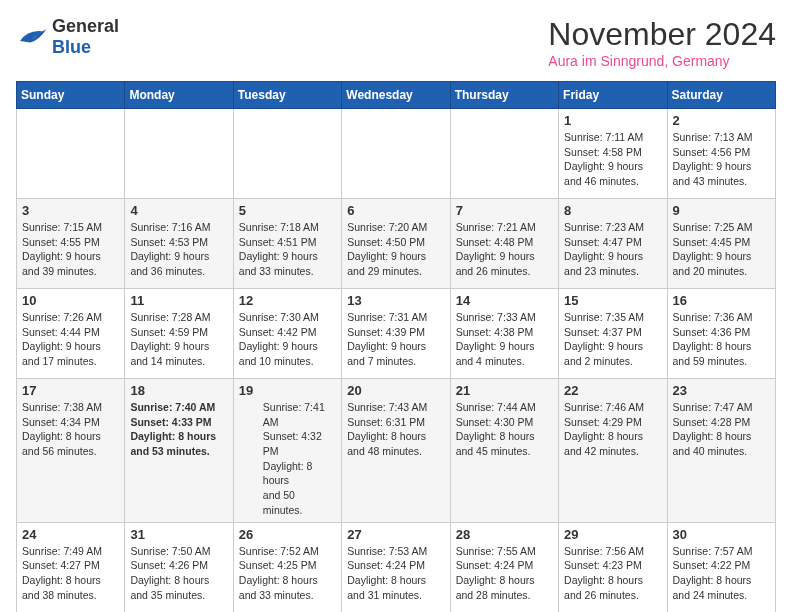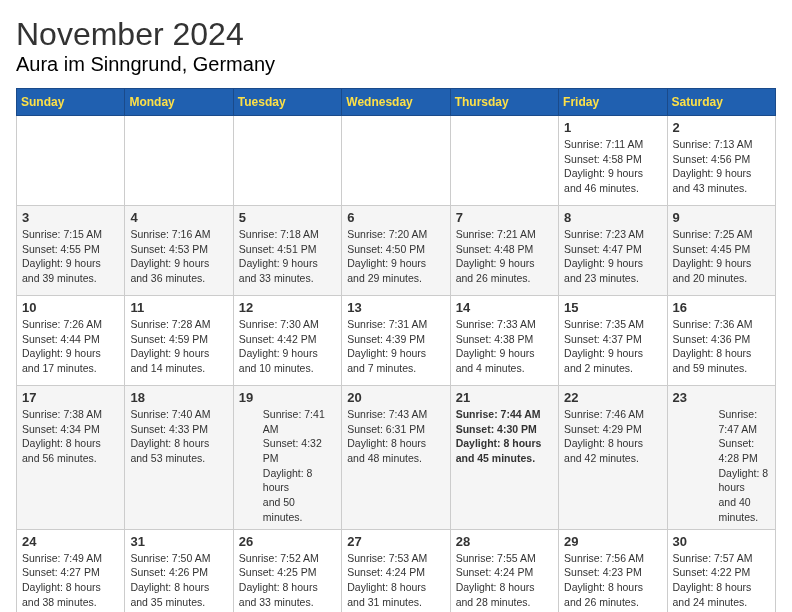--- a/index.html
+++ b/index.html
@@ -27,31 +27,31 @@
     }
     .title-area {
       text-align: left;
     }
     .month-title {
       font-size: 32px;
       font-weight: normal;
       color: #333;
     }
     .location-title {
-      font-size: 20px;
-      color: #000000;
+      font-size: 14px;
+      color: #ec4899;
     }
     .calendar {
       width: 100%;
       border-collapse: collapse;
       font-size: 11px;
     }
     .calendar th {
       background: #2060b0;
-      color: #fde047;
+      color: #ffffff;
       padding: 6px 4px;
       text-align: left;
       font-size: 12px;
       font-weight: bold;
       border: 1px solid #1a4a8a;
     }
     .calendar td {
       vertical-align: top;
       padding: 4px 5px;
       border: 1px solid #ccc;
@@ -77,20 +77,29 @@
     .empty-cell {
       background: #fff !important;
     }
     .row-even td { background: #f0f4f8; }
     .row-odd td { background: #ffffff; }
   </style>
 </head>
 <body>
 
 <div class="header">
+  <div class="logo">
+    <svg class="logo-bird" viewBox="0 0 40 30" xmlns="http://www.w3.org/2000/svg">
+      <path d="M5 20 Q15 5 35 8 Q25 12 20 18 Q28 10 38 5 Q30 18 18 22 Z" fill="#2060b0"></path>
+    </svg>
+    <div>
+      <span style="font-size:18px;font-weight:bold;color:#333;">General</span><br>
+      <span style="font-size:18px;font-weight:bold;color:#2060b0;">Blue</span>
+    </div>
+  </div>
   <div class="title-area">
     <div class="month-title">November 2024</div>
     <div class="location-title">Aura im Sinngrund, Germany</div>
   </div>
 </div>
 
 <table class="calendar">
   <thead>
     <tr>
     <th>Sunday</th>
@@ -229,56 +238,56 @@
       <tr class="row-even">
         <td>
           <span class="day-number">17</span>
           <div class="day-info" style="white-space: pre-line;">Sunrise: 7:38 AM
 Sunset: 4:34 PM
 Daylight: 8 hours
 and 56 minutes.</div>
         </td>
         <td>
           <span class="day-number">18</span>
-          <div class="day-info" style="white-space: pre-line;">Sunrise: 7:40 AM
+          <div class="day-info" style="white-space: pre-line; font-weight: bold;">Sunrise: 7:40 AM
 Sunset: 4:33 PM
 Daylight: 8 hours
 and 53 minutes.</div>
         </td>
         <td>
           <span class="day-number">19</span>
           <div class="day-info" style="white-space: pre-line; margin-left: 24px;">Sunrise: 7:41 AM
 Sunset: 4:32 PM
 Daylight: 8 hours
 and 50 minutes.</div>
         </td>
         <td>
           <span class="day-number">20</span>
           <div class="day-info" style="white-space: pre-line;">Sunrise: 7:43 AM
 Sunset: 6:31 PM
 Daylight: 8 hours
 and 48 minutes.</div>
         </td>
         <td>
           <span class="day-number">21</span>
-          <div class="day-info" style="white-space: pre-line; font-weight: bold;">Sunrise: 7:44 AM
+          <div class="day-info" style="white-space: pre-line;">Sunrise: 7:44 AM
 Sunset: 4:30 PM
 Daylight: 8 hours
 and 45 minutes.</div>
         </td>
         <td>
           <span class="day-number">22</span>
           <div class="day-info" style="white-space: pre-line;">Sunrise: 7:46 AM
 Sunset: 4:29 PM
 Daylight: 8 hours
 and 42 minutes.</div>
         </td>
         <td>
           <span class="day-number">23</span>
-          <div class="day-info" style="white-space: pre-line; margin-left: 46px;">Sunrise: 7:47 AM
+          <div class="day-info" style="white-space: pre-line;">Sunrise: 7:47 AM
 Sunset: 4:28 PM
 Daylight: 8 hours
 and 40 minutes.</div>
         </td>
       </tr>
       <tr class="row-odd">
         <td>
           <span class="day-number">24</span>
           <div class="day-info" style="white-space: pre-line;">Sunrise: 7:49 AM
 Sunset: 4:27 PM

